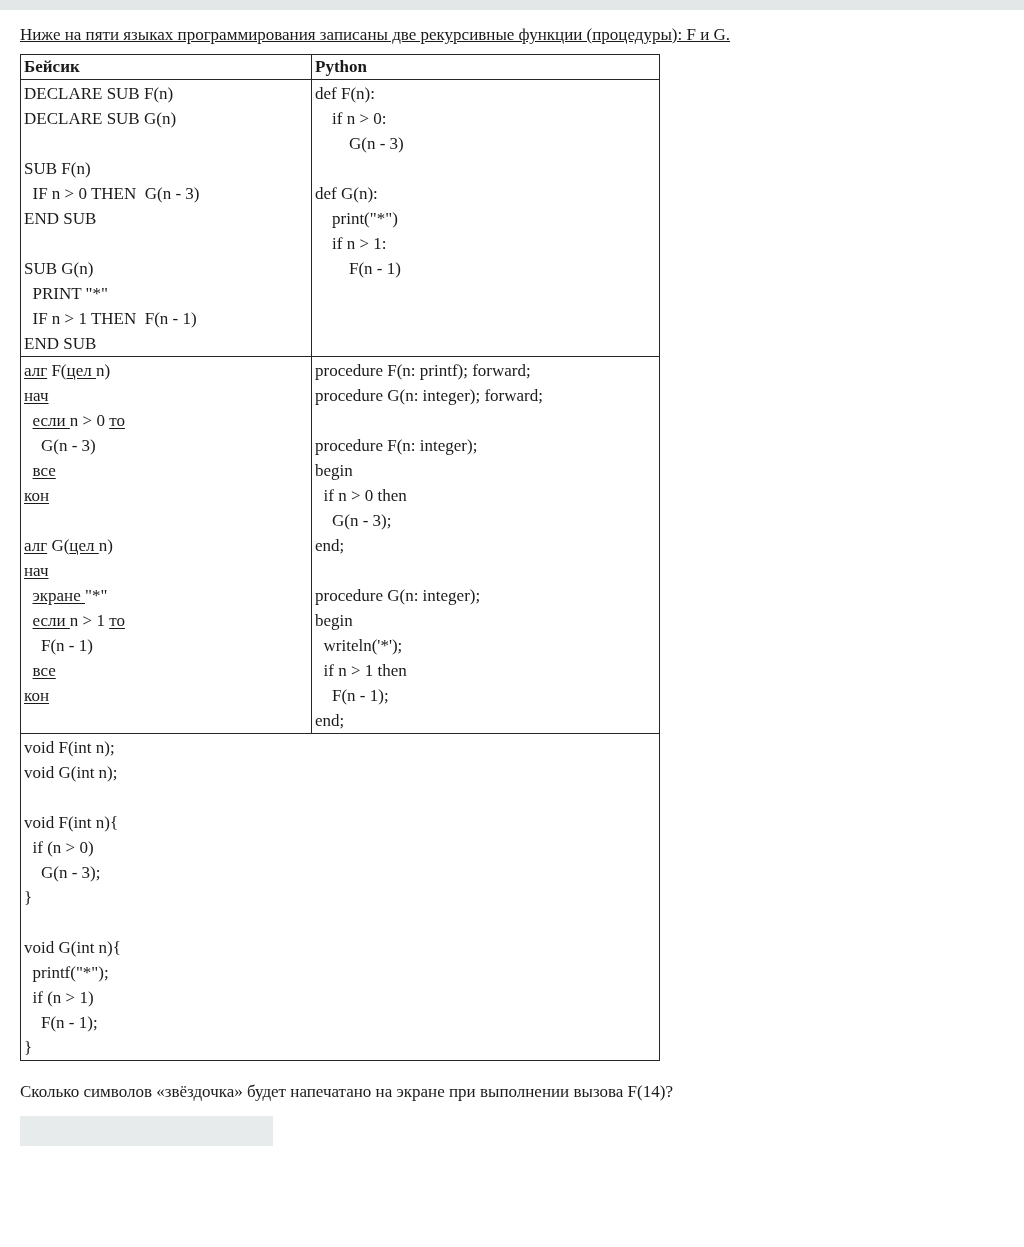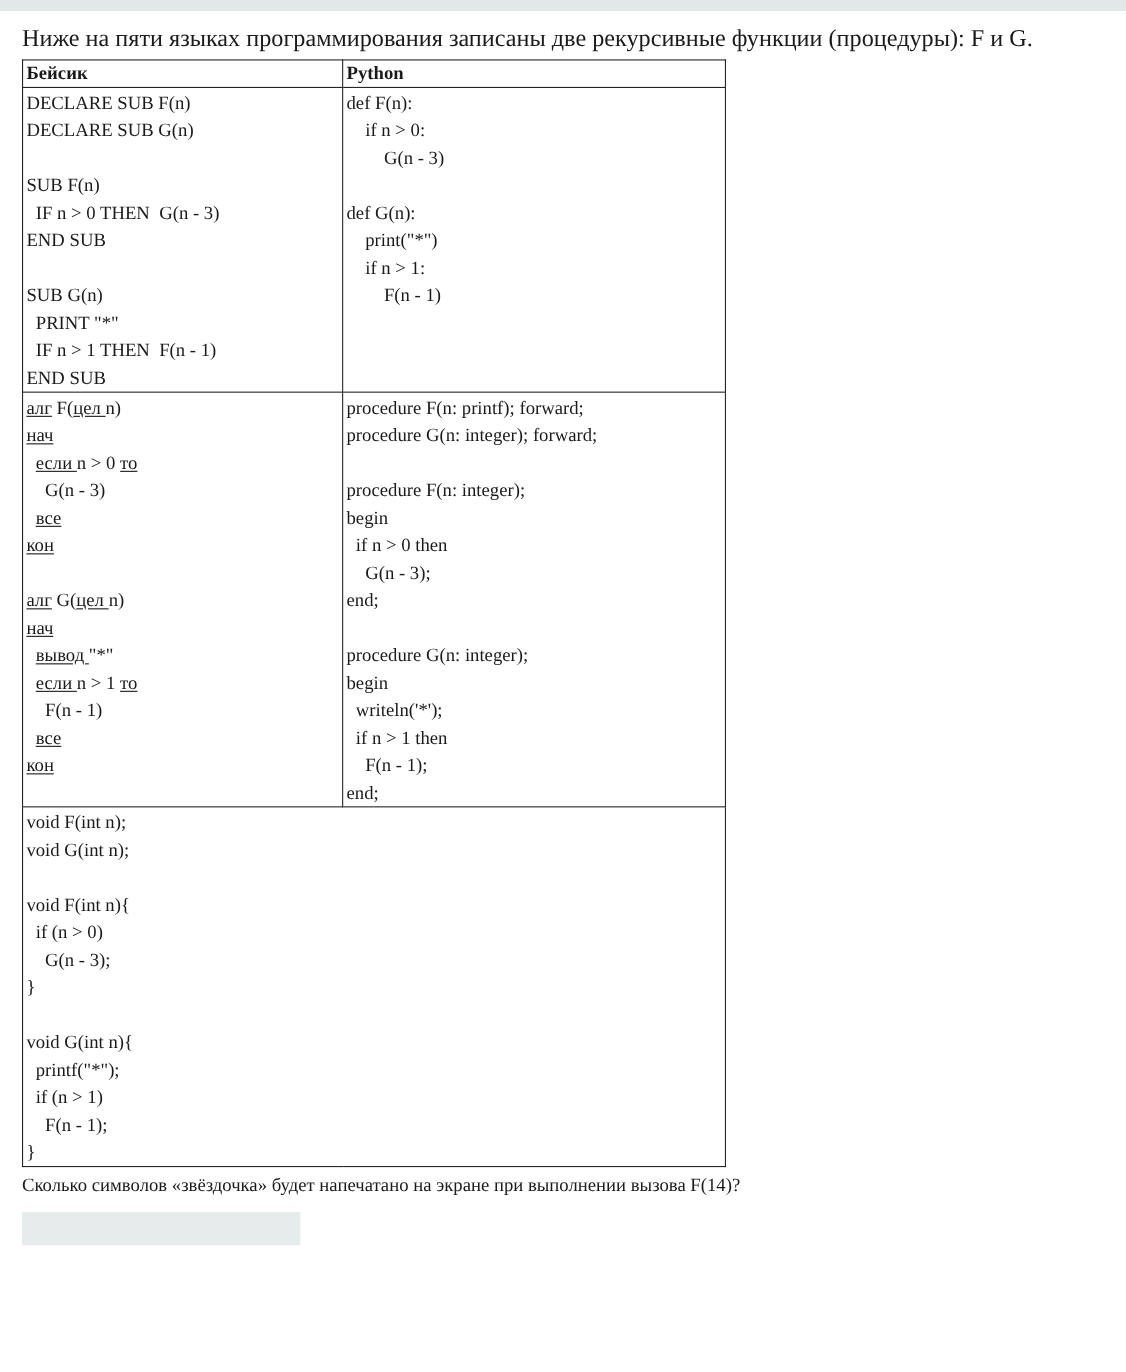--- a/index.html
+++ b/index.html
@@ -5,33 +5,33 @@
   html, body { margin:0; padding:0; }
   body {
     width:1024px; height:1247px; background:#ffffff;
     font-family:"Liberation Serif","DejaVu Serif",serif;
     color:#1a1a1a;
     -webkit-font-smoothing:antialiased;
   }
   .topbar { width:100%; height:10px; background:#e4e7e7; }
   .content { padding:0 20px; }
   .title { font-weight:bold; font-size:17px; line-height:22px; margin:17px 0 0 0; }
-  .intro { font-size:22px; line-height:22px; margin:14px 0 8px 0; }
+  .intro { font-size:17px; line-height:22px; margin:14px 0 8px 0;text-decoration:underline; }
   table.code-table { border-collapse:collapse; table-layout:fixed; width:625px;padding-left:40px; }
   table.code-table th, table.code-table td { border:1.5px solid #262626; }
   table.code-table th {
     text-align:left; font-size:17px; font-weight:bold;
     height:24px; padding:0 3px; vertical-align:middle;
   }
   table.code-table td { vertical-align:top; padding:1px 2px 0 3px; }
   .col1 { width:284px; }
   .col2 { width:341px; }
   .code-line { font-size:17px; line-height:25px; height:25px; white-space:pre; }
   .u { text-decoration:underline; text-underline-offset:2px; }
-  .question { font-size:17px; line-height:22px; margin:6px 0 0 0; }
+  .question { font-size:17px; line-height:22px; margin:20px 0 0 0; }
   .answer {
     display:block; margin-top:13px; width:253px; height:30px;
     background:#e8ebec; border:none; outline:none; border-radius:0;
     font-size:17px; padding:0 6px; box-sizing:border-box;
     font-family:"Liberation Serif","DejaVu Serif",serif; color:#1a1a1a;
   }
 </style>
 </head>
 <body>
 
@@ -75,21 +75,21 @@
       <td>
             <div class="code-line"><span class="u">алг</span><span> F(</span><span class="u">цел </span><span>n)</span></div>
             <div class="code-line"><span class="u">нач</span></div>
             <div class="code-line"><span>  </span><span class="u">если </span><span>n &gt; 0 </span><span class="u">то</span></div>
             <div class="code-line">    G(n - 3)</div>
             <div class="code-line"><span>  </span><span class="u">все</span></div>
             <div class="code-line"><span class="u">кон</span></div>
             <div class="code-line">&nbsp;</div>
             <div class="code-line"><span class="u">алг</span><span> G(</span><span class="u">цел </span><span>n)</span></div>
             <div class="code-line"><span class="u">нач</span></div>
-            <div class="code-line"><span>  </span><span class="u">вывод </span><span>"*"</span></div>
+            <div class="code-line"><span>  </span><span class="u">экране </span><span>"*"</span></div>
             <div class="code-line"><span>  </span><span class="u">если </span><span>n &gt; 1 </span><span class="u">то</span></div>
             <div class="code-line">    F(n - 1)</div>
             <div class="code-line"><span>  </span><span class="u">все</span></div>
             <div class="code-line"><span class="u">кон</span></div>
           </td>
       <td>
             <div class="code-line">procedure F(n: printf); forward;</div>
             <div class="code-line">procedure G(n: integer); forward;</div>
             <div class="code-line">&nbsp;</div>
             <div class="code-line">procedure F(n: integer);</div>

